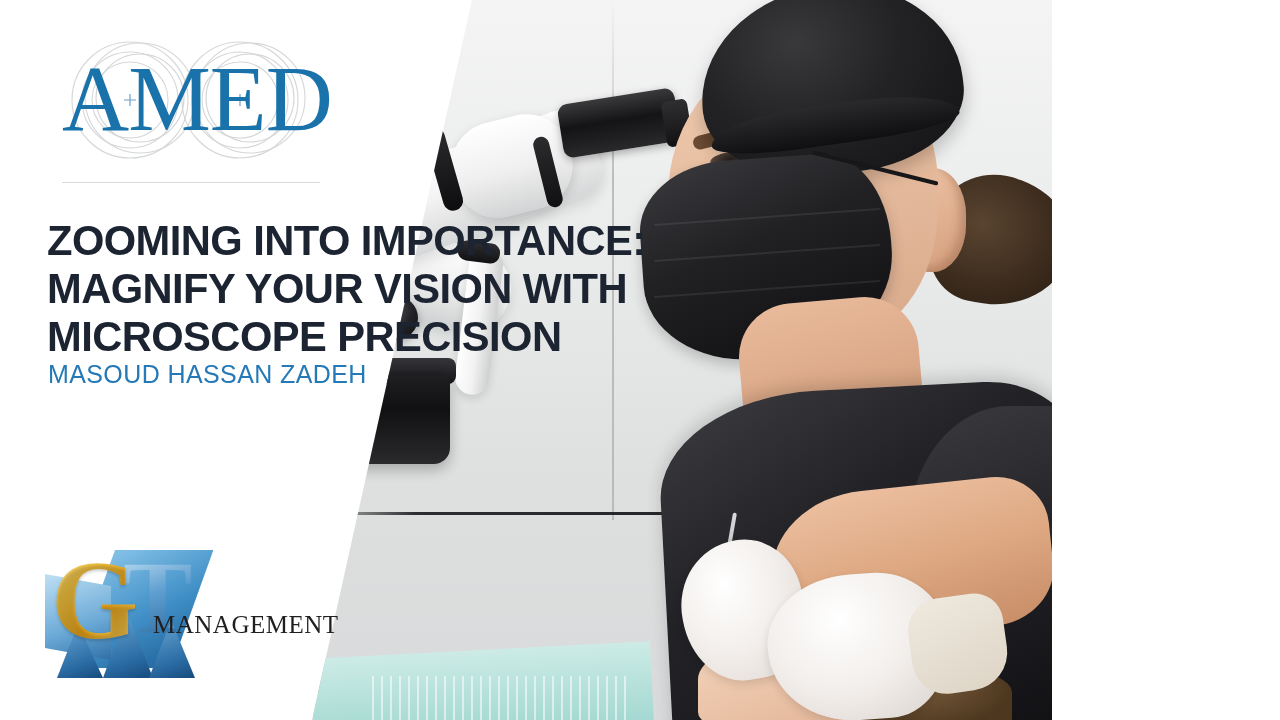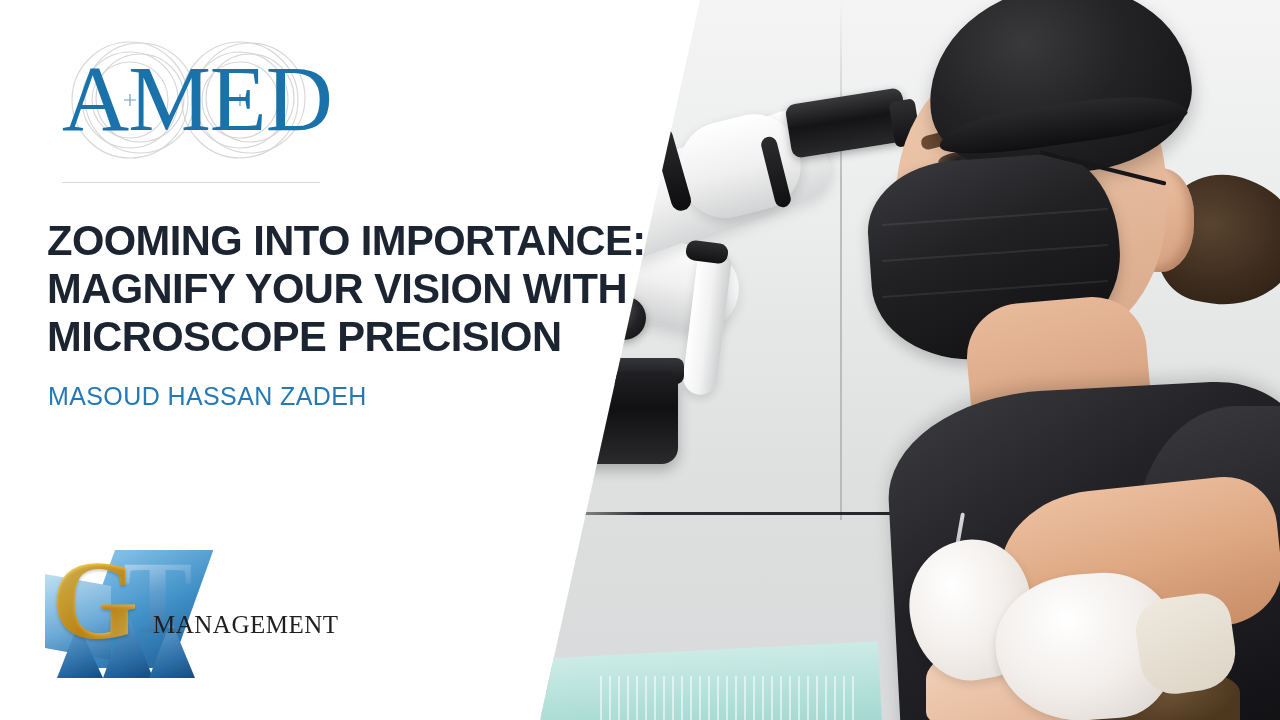--- a/index.html
+++ b/index.html
@@ -2,21 +2,21 @@
 <html><head>
 <meta charset="utf-8">
 <style>
   html, body {
     margin: 0;
     padding: 0;
     background: #ffffff;
   }
   #slide {
     position: relative;
-    width: 1280px;
+    width: 1052px;
     height: 720px;
     overflow: hidden;
     background: #ffffff;
     font-family: "Liberation Sans", sans-serif;
   }
 
   
   .photo-panel {
     position: absolute;
     top: 0;
@@ -380,21 +380,21 @@
     letter-spacing: -0.6px;
     color: #1c2432;
     text-transform: uppercase;
     transform: scaleX(0.97);
     transform-origin: left top;
   }
   .headline .hl-line { display: block; }
 
   .speaker {
     position: absolute;
-    left: 48px; top: 382px;
+    left: 48px; top: 360px;
     font-family: "Liberation Sans", sans-serif;
     font-weight: 400;
     font-size: 25px;
     letter-spacing: 0.4px;
     color: #2479b6;
     text-transform: uppercase;
   }
 
   
   .gt-logo {

